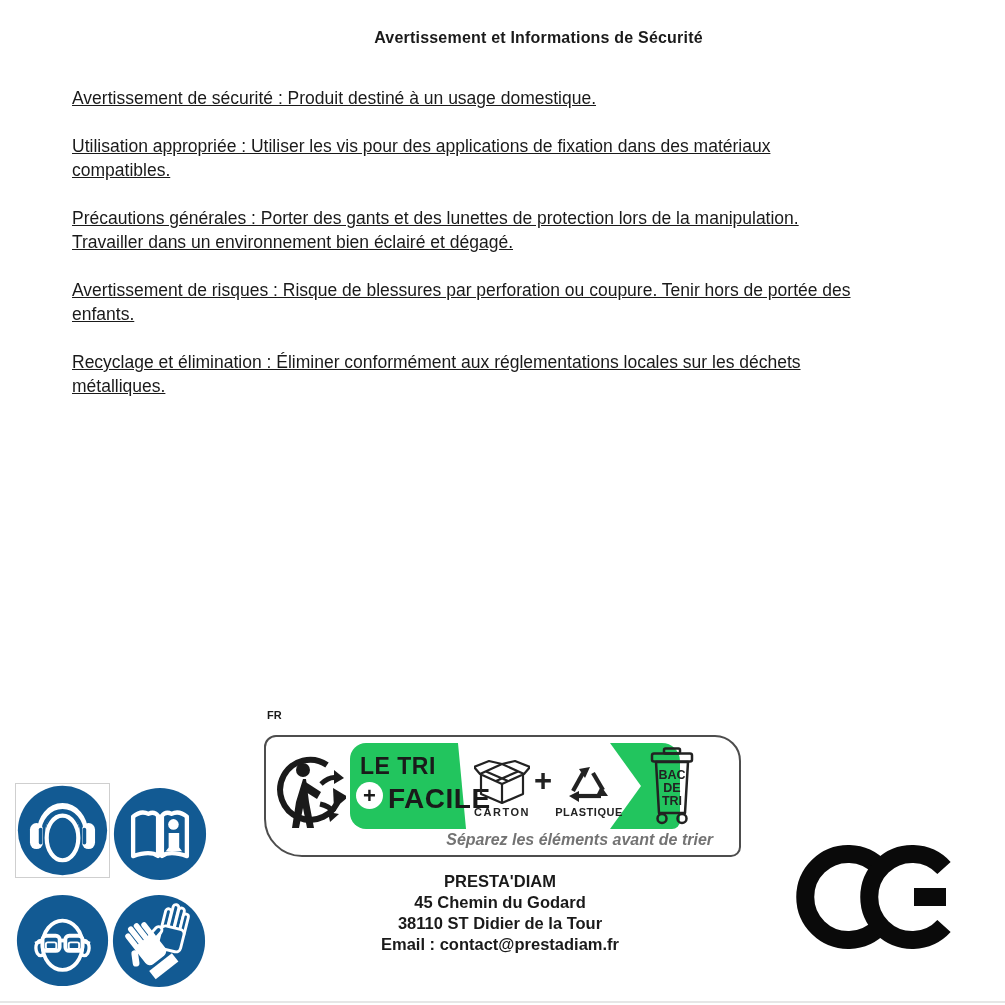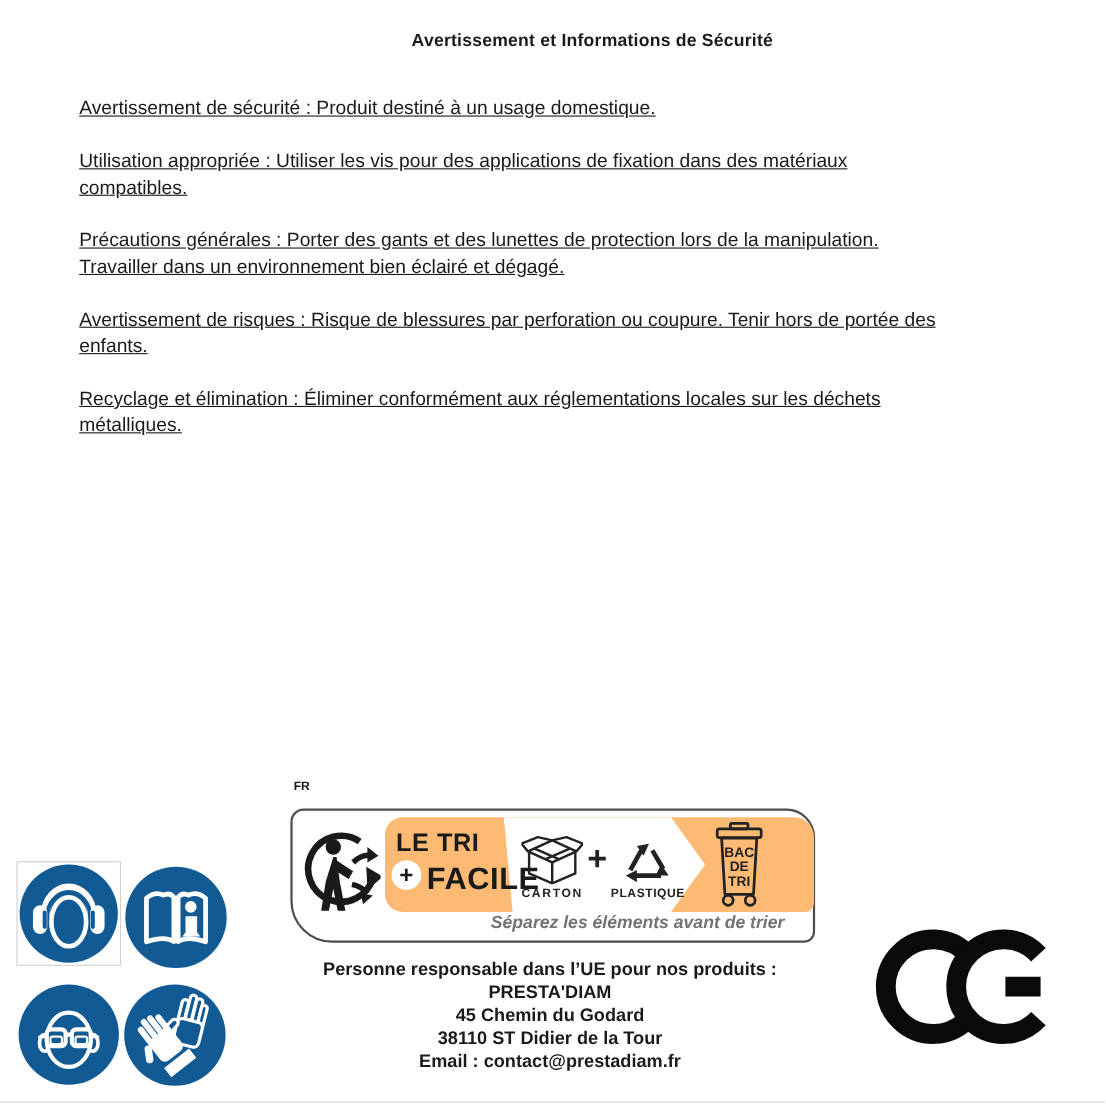--- a/index.html
+++ b/index.html
@@ -21,22 +21,22 @@
 
   
   .fr-label { position:absolute; left:267px; top:709px; font-size:11px; font-weight:bold; }
   .tri-box {
     position:absolute; left:264px; top:735px; width:477px; height:122px;
     background:#fff; border:2px solid #4d4d4d; box-sizing:border-box;
     border-radius:12px 26px 10px 38px;
   }
   .triman { position:absolute; left:10px; top:11px; }
   .tri-band {
-    position:absolute; left:84px; top:6px; width:390px; height:86px;
-    background:#fdba74; border-radius:16px 18px 8px 16px;
+    position:absolute; left:84px; top:6px; width:330px; height:86px;
+    background:#22c55e; border-radius:16px 18px 8px 16px;
   }
   .tri-band .chevron { position:absolute; left:0; top:0; }
   .brand1 { position:absolute; left:10px; top:10px; font-size:23px; font-weight:bold; letter-spacing:.5px; color:#1a1a1a; }
   .brand-plus {
     position:absolute; left:6px; top:39px; width:27px; height:27px; background:#fff;
     border-radius:50%; display:flex; align-items:center; justify-content:center;
     font-size:22px; font-weight:bold; color:#1a1a1a;
   }
   .brand2 { position:absolute; left:38px; top:40px; font-size:28px; font-weight:bold; letter-spacing:.5px; color:#1a1a1a; }
   .carton-ic { position:absolute; left:124px; top:15px; }
@@ -208,21 +208,20 @@
           <text x="23" y="45">DE</text>
           <text x="23" y="58">TRI</text>
         </g>
       </svg>
     </div>
 
     <div class="tagline">Séparez les éléments avant de trier</div>
   </div>
 
   <div class="contact">
-    <div>Personne responsable dans l’UE pour nos produits :</div>
     <div>PRESTA'DIAM</div>
     <div>45 Chemin du Godard</div>
     <div>38110 ST Didier de la Tour</div>
     <div>Email : contact@prestadiam.fr</div>
   </div>
 
   <svg class="ce" width="156" height="106" viewBox="0 0 156 106">
     <g fill="none" stroke="#0a0a0a" stroke-width="18">
       <path d="M85 24 A43 43 0 1 0 85 82"></path>
       <path d="M149 24 A43 43 0 1 0 149 82"></path>

